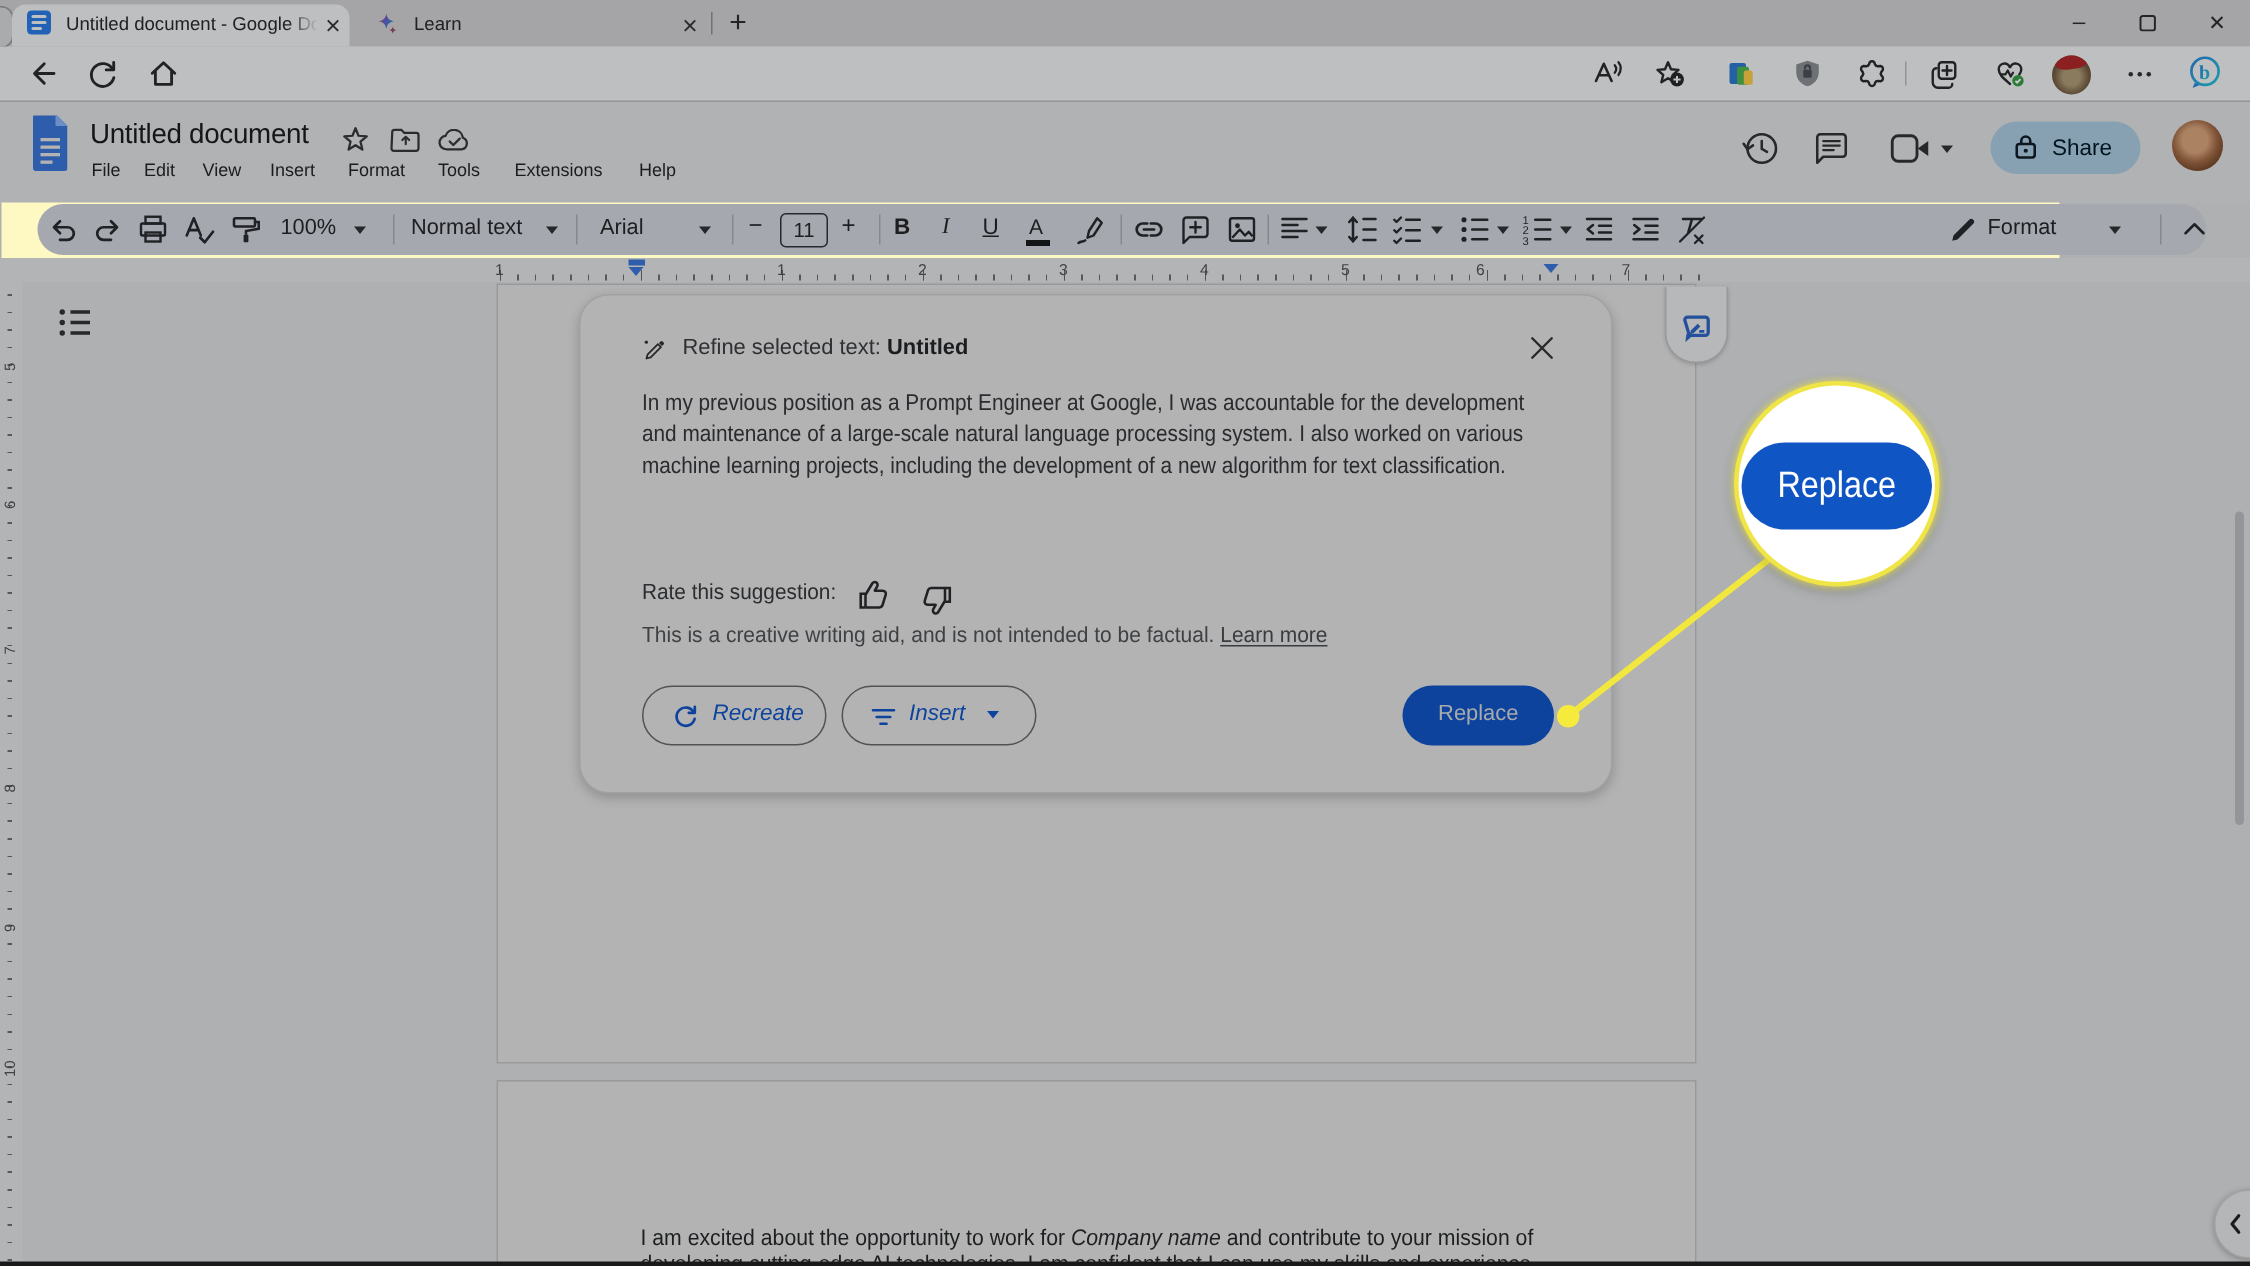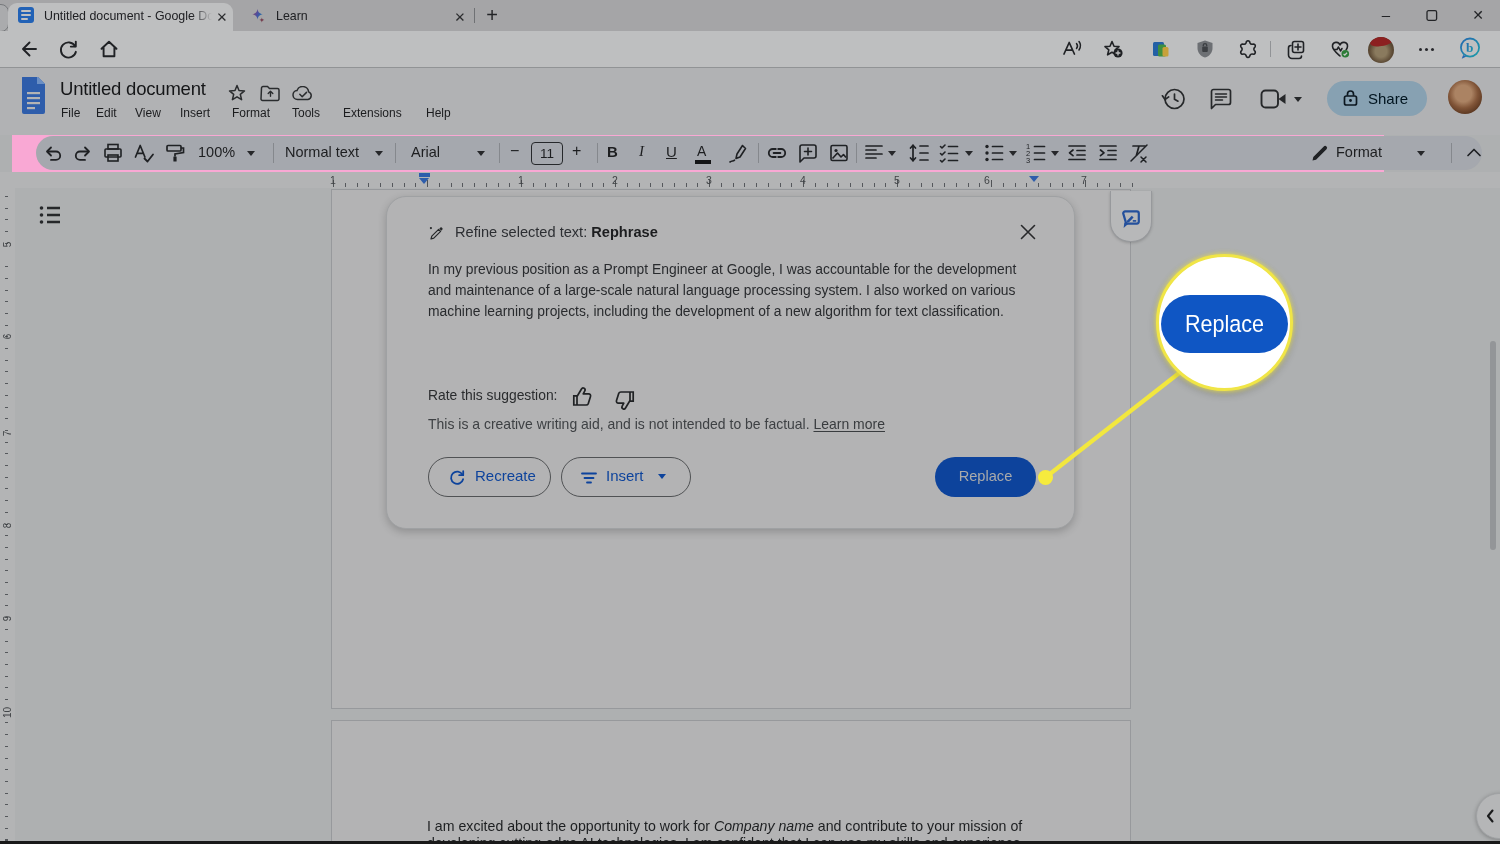--- a/index.html
+++ b/index.html
@@ -22,21 +22,21 @@
   #urltxt b{color:#17181a;font-weight:700;}
   .addric{position:absolute;top:6px;width:24px;height:24px;}
   
   #docshdr{position:absolute;left:0;top:68px;width:1500px;height:67px;background:#b1b2b4;}
   #docstitle{position:absolute;left:60px;top:10px;font-size:18.5px;color:#151618;letter-spacing:-0.2px;}
   .menu{position:absolute;top:38px;font-size:12px;color:#1b1c1e;}
   #sharepill{position:absolute;left:1327px;top:13px;width:100px;height:35px;border-radius:18px;background:#87a1b2;}
   #sharepill span{position:absolute;left:41px;top:9px;font-size:15px;font-weight:500;color:#00141f;}
   #avatar1{position:absolute;left:1448px;top:12px;width:34px;height:34px;border-radius:50%;background:radial-gradient(circle at 45% 40%,#ab8363 0 30%,#815538 52%,#5d3922 74%,#422818 100%);}
   
-  #toolbarrow{position:absolute;left:12px;top:135px;width:1372px;height:37px;background:#f9a8d4;}
+  #toolbarrow{position:absolute;left:1px;top:135px;width:1372px;height:37px;background:#fef9c3;}
   #toolpill{position:absolute;left:24px;top:1px;width:1446px;height:34px;background:#a5a8ae;border-radius:17px;}
   .ti{position:absolute;top:5px;width:24px;height:24px;}
   .tdiv{position:absolute;top:7px;width:1px;height:20px;background:#85888d;}
   .ttxt{position:absolute;font-size:14.5px;color:#1d1e20;top:8px;}
   .caret{position:absolute;width:0;height:0;border-left:4.5px solid transparent;border-right:4.5px solid transparent;border-top:5px solid #26272a;}
   
   #rulerh{position:absolute;left:15px;top:172px;width:1485px;height:16px;background:#b3b4b5;}
   #rulercorner{position:absolute;left:0;top:172px;width:15px;height:16px;background:#b3b4b5;}
   .rnum{position:absolute;top:1.5px;font-size:10.5px;color:#404346;}
   #rulerv{position:absolute;left:0;top:188px;width:15px;height:653px;background:#b3b4b5;}
@@ -50,21 +50,21 @@
   #commenttab{position:absolute;left:1095px;top:3px;width:40px;height:50px;background:#b7b8b9;border:1px solid #97999c;border-top:none;border-radius:0 0 20px 20px;box-shadow:0 1px 3px rgba(0,0,0,0.18);}
   
   #dialog{position:absolute;left:386px;top:195.5px;width:689px;height:333px;box-sizing:border-box;background:#b3b3b4;border:1px solid #9fa1a3;border-radius:20px;box-shadow:0 3px 8px rgba(0,0,0,0.2);z-index:6;}
   #dlg-title{position:absolute;left:68px;top:27.5px;font-size:14.6px;color:#2d2f33;}
   #dlg-title b{font-weight:700;color:#1c1d1f;}
   #dlg-body{position:absolute;left:41px;top:61.5px;font-size:15.2px;line-height:21px;color:#292b2e;white-space:nowrap;transform:scaleX(0.912);transform-origin:0 0;}
   #dlg-rate{position:absolute;left:41px;top:190.5px;font-size:14.6px;color:#2a2c2e;white-space:nowrap;transform:scaleX(0.95);transform-origin:0 0;}
   #dlg-note{position:absolute;left:41px;top:219.5px;font-size:14.6px;color:#3e4144;white-space:nowrap;transform:scaleX(0.958);transform-origin:0 0;}
   #dlg-note u{color:#393c3f;text-underline-offset:2px;}
   .dbtn{position:absolute;top:260.5px;height:38px;border:1px solid #505254;border-radius:20px;}
-  .dbtn .lbl{position:absolute;font-size:15px;font-weight:500;color:#0d439c;white-space:nowrap;top:9px;}
+  .dbtn .lbl{position:absolute;font-size:15px;font-weight:500;color:#0d439c;white-space:nowrap;top:9px;font-style:italic;}
   #btn-replace{position:absolute;left:548px;top:260.5px;width:101px;height:40px;border-radius:20px;background:#0d439c;}
   #btn-replace span{position:absolute;width:100%;text-align:center;top:11px;font-size:14.6px;font-weight:500;color:#a9aaab;}
   
   #caldot{position:absolute;left:1038px;top:469.5px;width:15px;height:15px;border-radius:50%;background:#f6eb3d;z-index:21;}
   #calcircle{position:absolute;left:1156px;top:254px;width:131px;height:131px;border-radius:50%;background:#fff;border:3px solid #f0e546;box-shadow:0 0 4px 1px rgba(238,228,80,0.75),0 3px 9px rgba(0,0,0,0.22);z-index:22;}
   #calpill{position:absolute;left:1161px;top:295px;width:127px;height:58px;border-radius:29px;background:#0f56c4;z-index:23;}
   #calpill span{position:absolute;width:100%;text-align:center;top:14.5px;font-size:24.5px;font-weight:500;color:#fff;letter-spacing:0px;transform:scaleX(0.88);transform-origin:50% 0;}
   #blackbar{position:absolute;left:0;top:841px;width:1500px;height:3px;background:#191919;z-index:40;}
 </style>
 </head>
@@ -380,21 +380,21 @@
         <path d="M9.5 2.5 L5 8 L9.5 13.5" stroke="#1a1b1c" stroke-width="2.1" fill="none" stroke-linecap="round" stroke-linejoin="round"></path>
       </svg>
     </div>
 </div>
 <div id="dialog">
   <svg style="position:absolute;left:42px;top:29.5px" width="15" height="15" viewBox="0 0 15 15">
       <circle cx="1.9" cy="2.1" r="1.1" fill="#26282a"></circle>
       <path d="M2 13 L2.8 10.2 L9.6 3.4 L11.6 5.4 L4.8 12.2 L2 13 Z" stroke="#26282a" stroke-width="1.2" fill="none" stroke-linejoin="round"></path>
       <path d="M10.3 2.7 l1.1 -1.1 a0.95 0.95 0 0 1 1.35 0 l0.65 0.65 a0.95 0.95 0 0 1 0 1.35 l-1.1 1.1 Z" fill="#26282a"></path>
     </svg>
-  <div id="dlg-title">Refine selected text: <b>Rephrase</b></div>
+  <div id="dlg-title">Refine selected text: <b>Untitled</b></div>
   <svg style="position:absolute;left:632px;top:26.5px" width="18" height="18" viewBox="0 0 18 18">
       <path d="M2.5 2.5 L15.5 15.5 M15.5 2.5 L2.5 15.5" stroke="#28292b" stroke-width="1.6" stroke-linecap="round"></path>
     </svg>
   <div id="dlg-body">In my previous position as a Prompt Engineer at Google, I was accountable for the development<br>and maintenance of a large-scale natural language processing system. I also worked on various<br>machine learning projects, including the development of a new algorithm for text classification.</div>
   <div id="dlg-rate">Rate this suggestion:</div>
   <svg style="position:absolute;left:183px;top:188.5px" width="24" height="24" viewBox="0 0 24 24">
       <path d="M7 10.5 V20 M7 11.5 L11.5 4 a1.9 1.9 0 0 1 3.3 1.9 L13.2 8.8 H18.6 a2 2 0 0 1 1.9 2.6 L18.3 18.6 A2.4 2.4 0 0 1 16 20 H7" stroke="#202224" stroke-width="1.7" fill="none" stroke-linejoin="round"></path>
       <path d="M7 10.8 H3.8 V20 H7" stroke="#202224" stroke-width="1.7" fill="none"></path>
     </svg>
   <svg style="position:absolute;left:226px;top:191.5px" width="24" height="24" viewBox="0 0 24 24" transform="rotate(180)">

